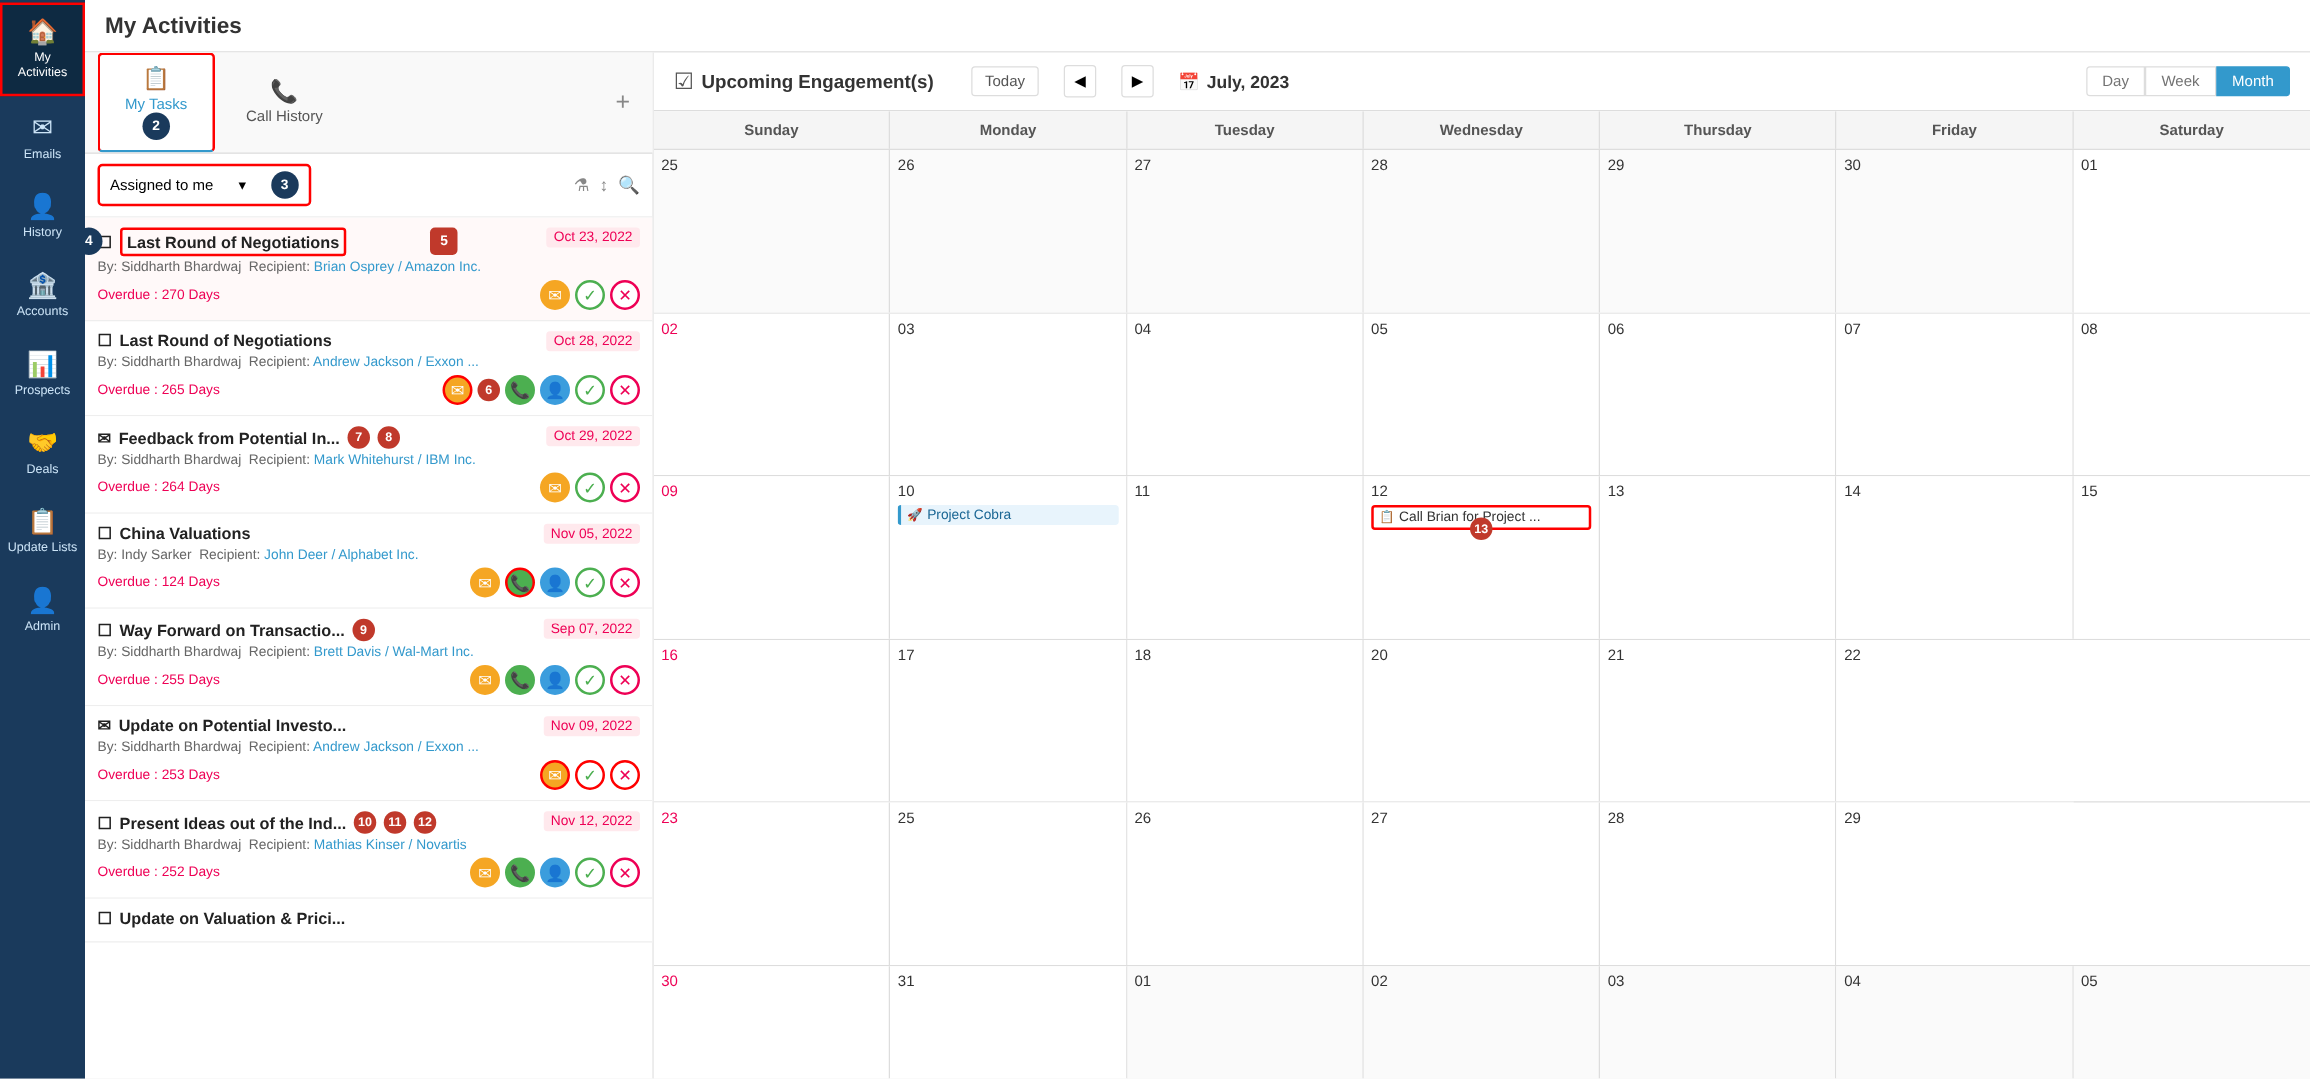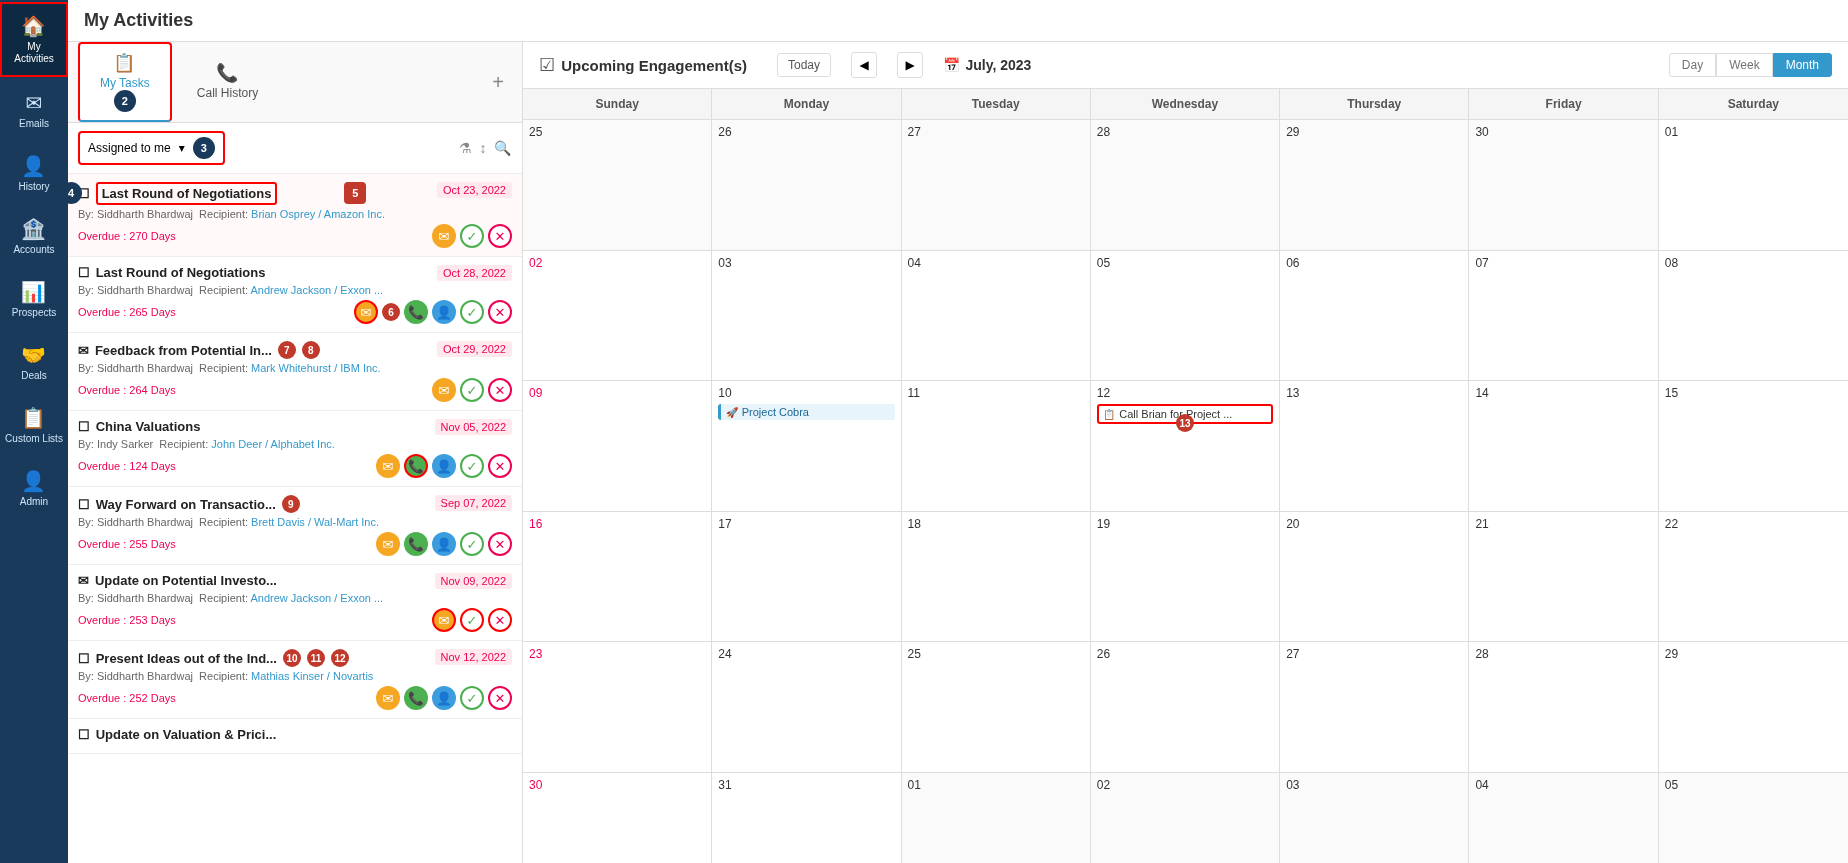--- a/index.html
+++ b/index.html
@@ -118,21 +118,21 @@
     }
     .filter-dropdown {
       display: flex;
       align-items: center;
       border: 2px solid red;
       border-radius: 4px;
       padding: 4px 8px;
       font-size: 12px;
       cursor: pointer;
       background: white;
-      gap: 8px;
+      gap: 20px;
     }
     .filter-icons {
       display: flex;
       align-items: center;
       gap: 8px;
       margin-left: auto;
       color: #888;
     }
     .filter-icons span { cursor: pointer; font-size: 14px; }
 
@@ -408,21 +408,21 @@
   <div class="sidebar-item">
     <span class="icon">📊</span>
     <span>Prospects</span>
   </div>
   <div class="sidebar-item">
     <span class="icon">🤝</span>
     <span>Deals</span>
   </div>
   <div class="sidebar-item">
     <span class="icon">📋</span>
-    <span>Custom Lists</span>
+    <span>Update Lists</span>
   </div>
   <div class="sidebar-item">
     <span class="icon">👤</span>
     <span>Admin</span>
   </div>
 </nav>
 
 <div class="main-content">
 
   <div class="page-header">
@@ -720,29 +720,27 @@
             </div>
             <div class="cal-cell"><span class="cal-date">13</span></div>
             <div class="cal-cell"><span class="cal-date">14</span></div>
             <div class="cal-cell"><span class="cal-date">15</span></div>
           </div>
 
           <div class="cal-week">
             <div class="cal-cell"><span class="cal-date sunday">16</span></div>
             <div class="cal-cell"><span class="cal-date">17</span></div>
             <div class="cal-cell"><span class="cal-date">18</span></div>
-            <div class="cal-cell"><span class="cal-date">19</span></div>
             <div class="cal-cell"><span class="cal-date">20</span></div>
             <div class="cal-cell"><span class="cal-date">21</span></div>
             <div class="cal-cell"><span class="cal-date">22</span></div>
           </div>
 
           <div class="cal-week">
             <div class="cal-cell"><span class="cal-date sunday">23</span></div>
-            <div class="cal-cell"><span class="cal-date">24</span></div>
             <div class="cal-cell"><span class="cal-date">25</span></div>
             <div class="cal-cell"><span class="cal-date">26</span></div>
             <div class="cal-cell"><span class="cal-date">27</span></div>
             <div class="cal-cell"><span class="cal-date">28</span></div>
             <div class="cal-cell"><span class="cal-date">29</span></div>
           </div>
 
           <div class="cal-week">
             <div class="cal-cell"><span class="cal-date sunday">30</span></div>
             <div class="cal-cell"><span class="cal-date">31</span></div>

